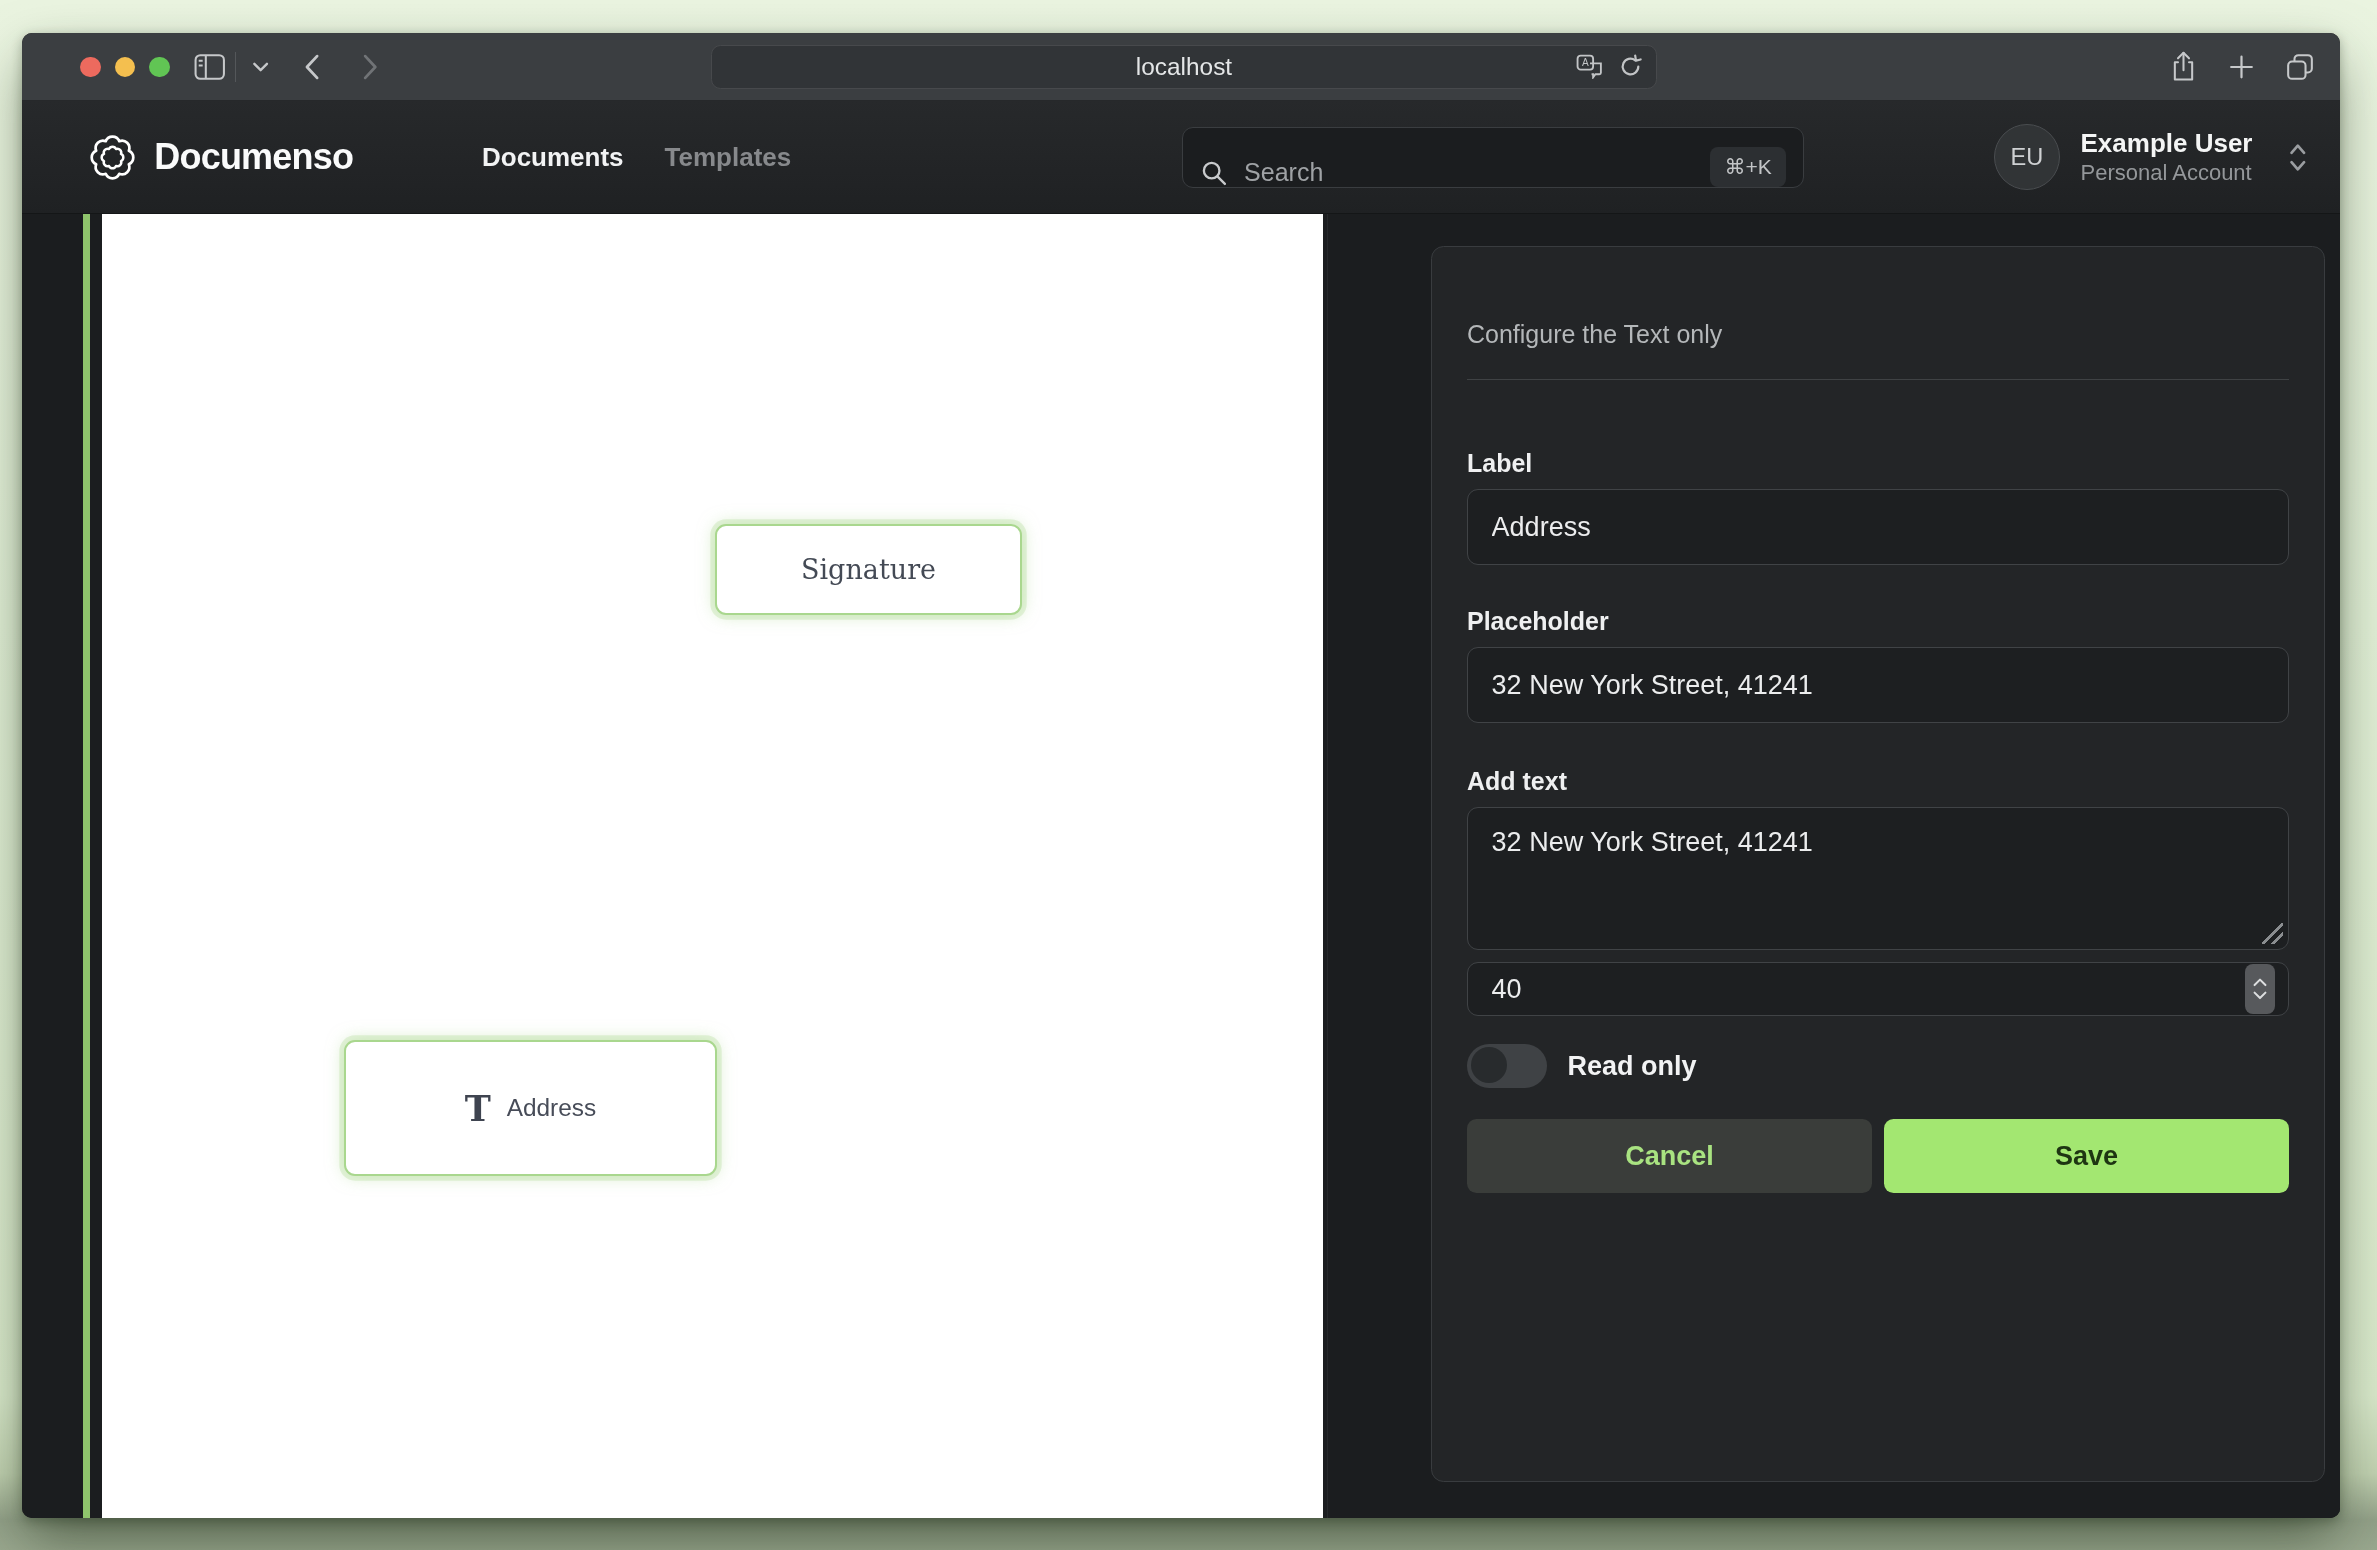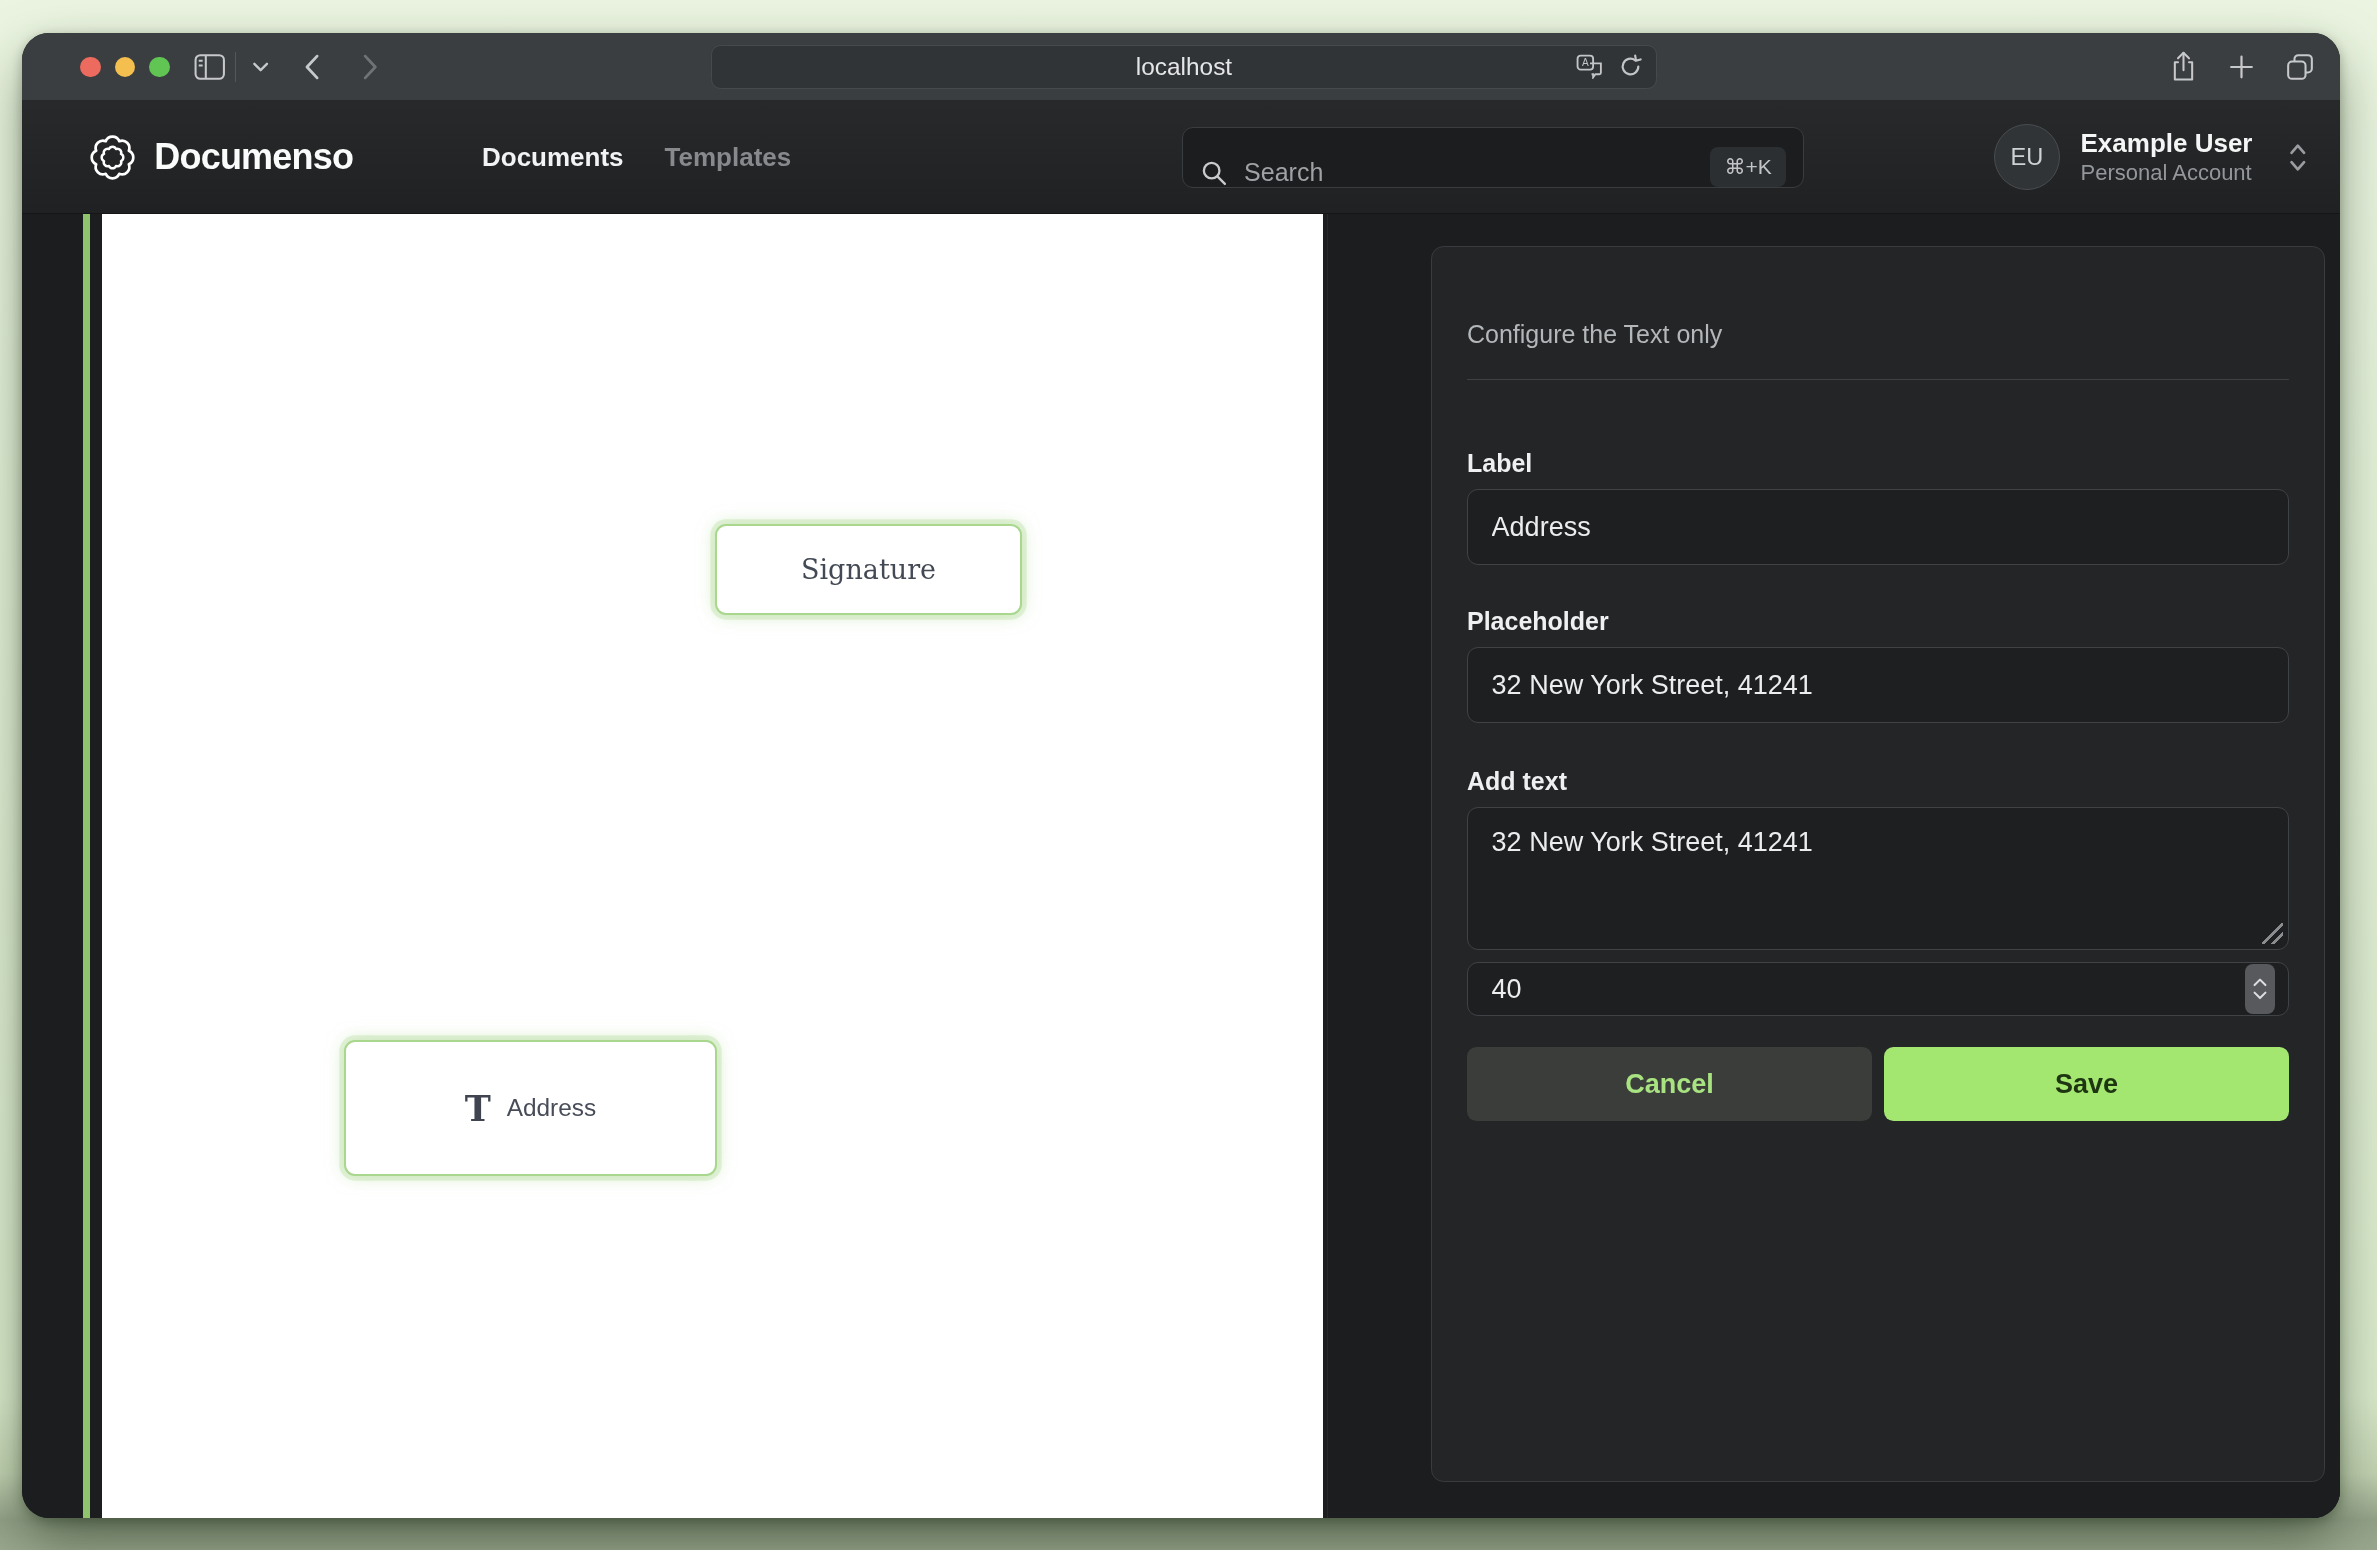--- a/index.html
+++ b/index.html
@@ -4,21 +4,21 @@
 <style>
   * { margin:0; padding:0; box-sizing:border-box; }
   html,body { width:2377px; height:1551px; overflow:hidden; }
   body {
     font-family:"Liberation Sans", sans-serif;
     background: linear-gradient(180deg,#eaf4e0 0%,#e2f0d7 40%,#d9e9cb 90%,#c2d2b2 95%,#93a189 98%,#9aa88f 100%);
     position:relative;
   }
   .window {
     position:absolute; left:22px; top:33px; width:2318px; height:1485px;
-    border-radius:27px; overflow:hidden;
+    border-radius:10px; overflow:hidden;
     box-shadow:0 23.6px 55px -6.3px rgba(28,42,20,.55), 0 3.2px 11px rgba(28,42,20,.3);
     background:#1b1d1f;
     display:flex; flex-direction:column;
   }
   
   .titlebar {
     height:68px; flex:0 0 68px; background:#3b3e41; position:relative;
     border-bottom:0.8px solid #26282a;
   }
   .traffic { position:absolute; top:23.6px; left:58px; display:flex; gap:14px; }
@@ -294,20 +294,26 @@
           <svg width="14" height="8.7" viewBox="0 0 18 11" fill="none" stroke="currentColor" stroke-width="2.6" stroke-linecap="round" stroke-linejoin="round">
             <polyline points="2,9 9,2 16,9"></polyline>
           </svg>
           <svg width="14" height="8.7" viewBox="0 0 18 11" fill="none" stroke="currentColor" stroke-width="2.6" stroke-linecap="round" stroke-linejoin="round">
             <polyline points="2,2 9,9 16,2"></polyline>
           </svg>
         </div>
       </div>
 
 
+      <div class="toggle-row ro">
+        <div class="toggle off">
+          <div class="knob"></div>
+        </div>
+        <span class="toggle-label">Read only</span>
+      </div>
 
       <div class="btn-row">
         <button class="btn btn-cancel">Cancel</button>
         <button class="btn btn-save">Save</button>
       </div>
     </div>
   </div>
 </div>
 
 

